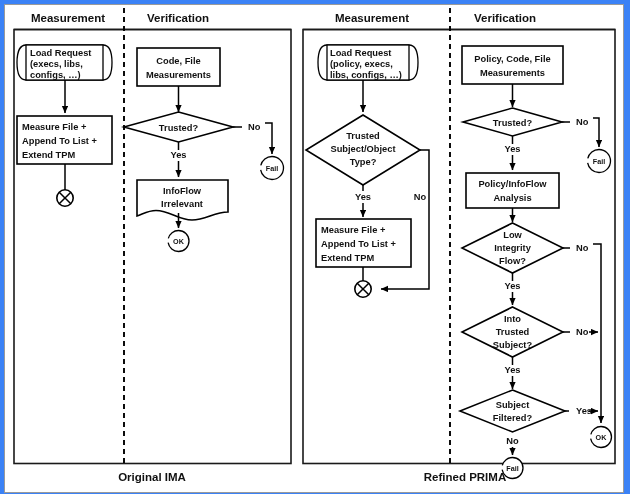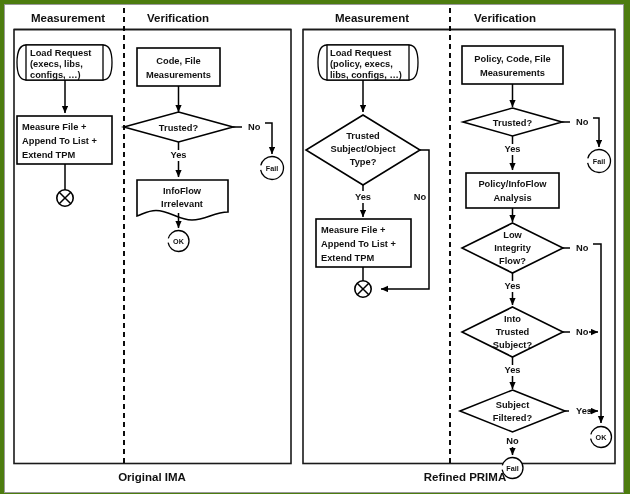--- a/index.html
+++ b/index.html
@@ -1,17 +1,17 @@
 <!DOCTYPE html>
 <html><head>
 <meta charset="utf-8">
 <style>
   html,body{margin:0;padding:0;background:#ffffff;}
   body{font-family:"Liberation Sans",sans-serif;}
-  #stage{position:relative;width:630px;height:494px;background:#4d7c0f;overflow:hidden;}
+  #stage{position:relative;width:630px;height:494px;background:#3b82f6;overflow:hidden;}
   #outer-frame{position:absolute;left:4px;top:4px;width:620px;height:489px;border:1px solid #9a9a9a;box-sizing:border-box;background:#fff;}
   svg#fig{position:absolute;left:0;top:0;width:630px;height:501px;}
   .cap{font-family:"Liberation Sans",sans-serif;font-weight:bold;font-size:11.5px;fill:#111;}
   .colhdr{font-family:"Liberation Sans",sans-serif;font-weight:bold;font-size:11.5px;fill:#111;}
   .node{font-family:"Liberation Sans",sans-serif;font-weight:bold;font-size:9.3px;fill:#111;}
   .lbl{font-family:"Liberation Sans",sans-serif;font-weight:bold;font-size:9.3px;fill:#111;}
   .term{font-family:"Liberation Sans",sans-serif;font-weight:bold;font-size:7.2px;fill:#111;}
   .shape{fill:#ffffff;stroke:#000000;stroke-width:1.6;}
   .shape-thin{fill:#ffffff;stroke:#000000;stroke-width:1.3;}
   .ln{stroke:#000000;stroke-width:1.5;fill:none;}

